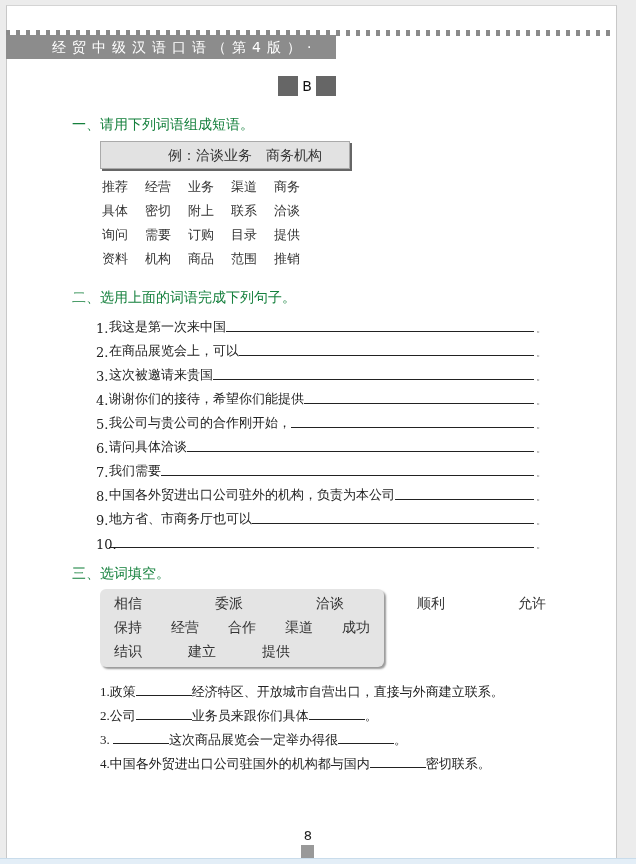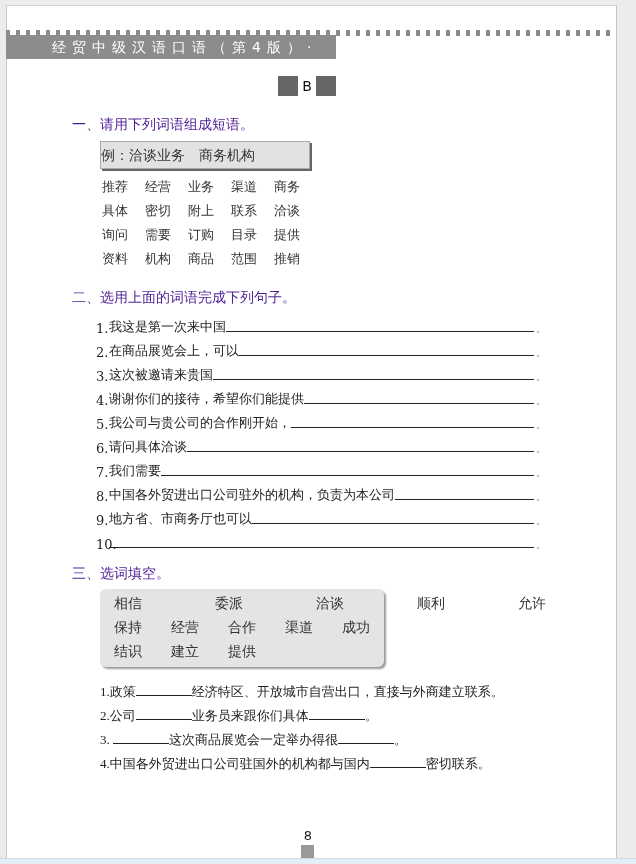--- a/index.html
+++ b/index.html
@@ -34,28 +34,28 @@
     position: absolute; left: 278px; top: 76px; width: 58px; height: 20px;
     background: #666;
   }
   .section-badge span {
     position: absolute; left: 20px; top: 0; width: 18px; height: 20px;
     background: #fff; color: #111; text-align: center; line-height: 20px;
     font-family: "DejaVu Sans", "Liberation Sans", sans-serif; font-size: 14px;
   }
   .heading {
     position: absolute; left: 72px;
-    font-family: "DejaVu Sans", "Liberation Sans", sans-serif; font-size: 14px; color: #4c1d95;
+    font-family: "DejaVu Sans", "Liberation Sans", sans-serif; font-size: 14px; color: #15803d;
   }
   .example-box {
     position: absolute; left: 100px; top: 141px; width: 208px; height: 26px;
     background: #e2e2e2; border: 1px solid #aaa;
     box-shadow: 2px 2px 0 #666;
     font-family: "DejaVu Sans", "Liberation Sans", sans-serif; font-size: 14px;
-    line-height: 26px; color: #333;
+    line-height: 26px; text-align: center; color: #333; padding-left: 40px;
   }
   .vocab-grid { position: absolute; left: 102px; top: 178px; }
   .vocab-row { height: 24px; display: flex; }
   .vocab-row span { width: 43px; font-size: 13px; color: #333; }
   .q2-list { position: absolute; left: 96px; top: 312px; width: 450px; }
   .q2-item {
     height: 24px; display: flex; align-items: flex-end; font-size: 13px; color: #222;
   }
   .q2-item .num { width: 11px; text-align: right; margin-right: 2px; }
   .q2-item .blank { flex: 1; border-bottom: 1px solid #222; height: 16px; margin-bottom: 4px; }
@@ -194,21 +194,21 @@
     <span>顺利</span>
     <span>允许</span>
   </div>
   <div class="row" style="top:30px;">
     <span>保持</span>
     <span>经营</span>
     <span>合作</span>
     <span>渠道</span>
     <span>成功</span>
   </div>
-  <div class="row" style="top:54px;">
+  <div class="row" style="top:54px;gap:17px;">
     <span>结识</span>
     <span>建立</span>
     <span>提供</span>
   </div>
 </div>
 
 <div class="q3-list">
   <div class="q3-item">
     <span>1.</span><span>政策</span><span class="b"></span><span>经济特区、开放城市自营出口，直接与外商建立联系。</span>
   </div>

